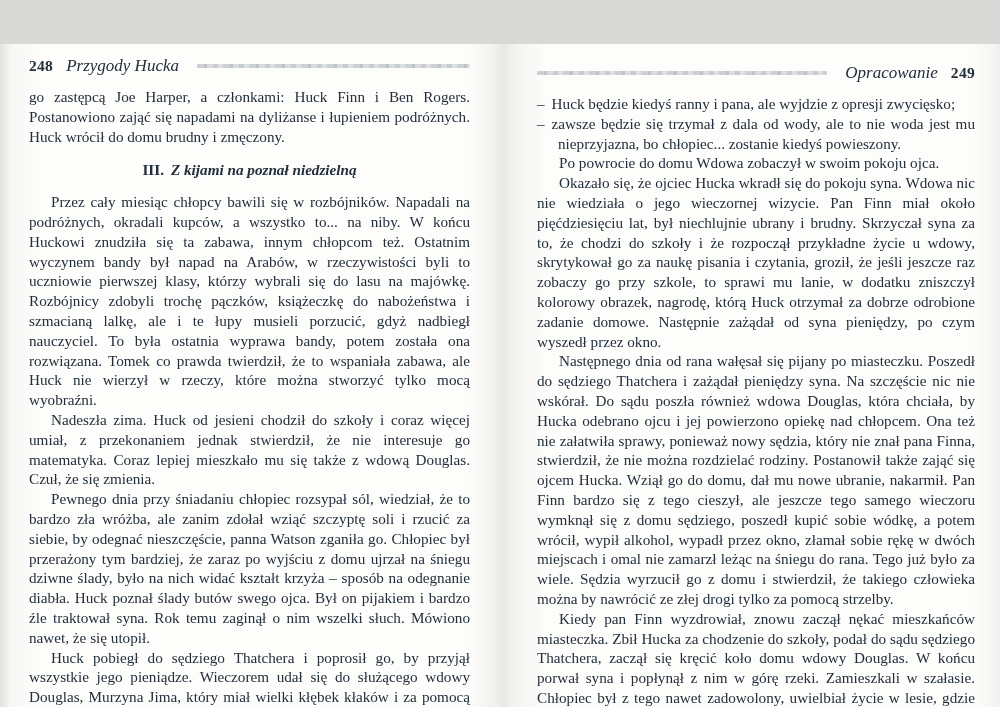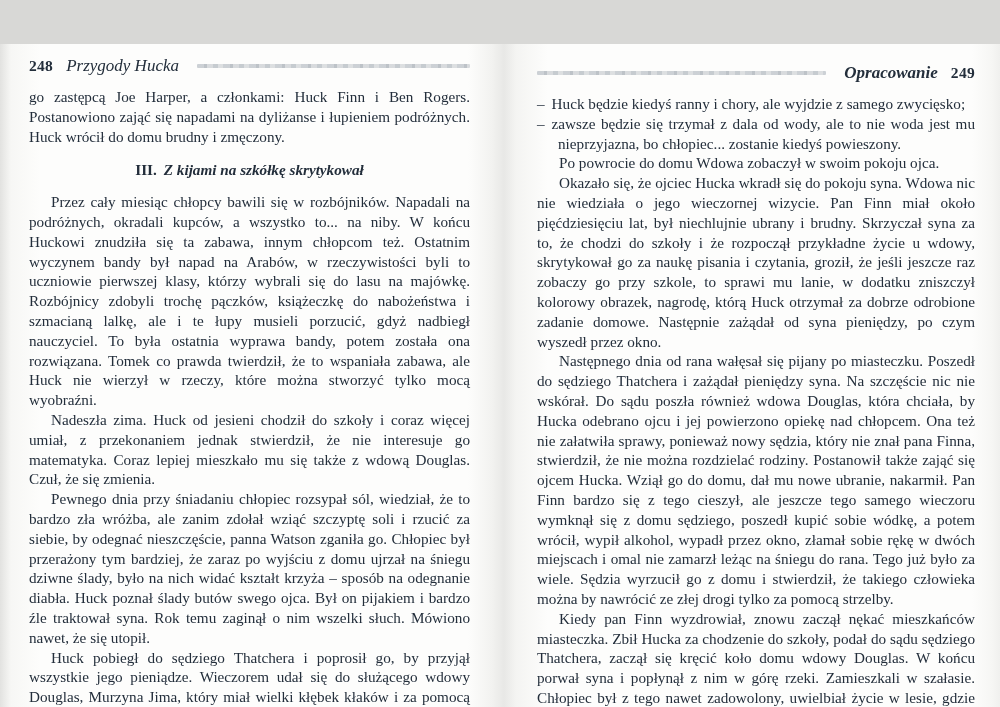--- a/index.html
+++ b/index.html
@@ -20,21 +20,21 @@
   }
   .page { position: absolute; }
   .page-left  { left: 29px; top: 13px; width: 441px; }
   .page-right { left: 537px; top: 20px; width: 438px; }
 
   .running-header { display: flex; align-items: center; height: 17px; }
   .page-num { font-weight: bold; font-size: 15.5px; letter-spacing: .3px; }
   .running-title { font-style: italic; font-size: 17px; }
   .running-header.left  .running-title { margin-left: 13px; }
   .running-header.left  .header-rule   { margin-left: 18px; }
-  .running-header.right .running-title { margin-right: 13px; margin-left: 18px; font-weight: bold; }
+  .running-header.right .running-title { margin-right: 13px; margin-left: 18px; }
   .header-rule {
     flex: 1; height: 4px; border-radius: 1px; opacity: .9;
     background: repeating-linear-gradient(90deg,
       #c7ccd1 0 7px, #b6bcc2 7px 10px, #d4d7da 10px 16px,
       #c0c6cb 16px 21px, #d9dcde 21px 26px);
   }
 
   .text-block { margin-top: 13px; font-size: 15.2px; line-height: 19.8px; text-align: justify; }
   .para  { margin: 0; text-indent: 22px; }
   .para.cont { text-indent: 0; }
@@ -51,39 +51,39 @@
 
   <div class="page page-left">
     <div class="running-header left">
       <span class="page-num">248</span>
       <span class="running-title">Przygody Hucka</span>
       <span class="header-rule"></span>
     </div>
     <div class="text-block">
       <p class="para cont">go zastępcą Joe Harper, a członkami: Huck Finn i Ben Rogers. Postanowiono zająć się napadami na dyliżanse i łupieniem podróżnych. Huck wrócił do domu brudny i zmęczony.</p>
       <div class="chapter-heading">
-        <span class="ch-num">III.</span><span class="ch-title">Z kijami na szkółkę skrytykował</span>
+        <span class="ch-num">III.</span><span class="ch-title">Z kijami na poznał niedzielną</span>
       </div>
       <p class="para">Przez cały miesiąc chłopcy bawili się w rozbójników. Napadali na podróżnych, okradali kupców, a wszystko to... na niby. W końcu Huckowi znudziła się ta zabawa, innym chłopcom też. Ostatnim wyczynem bandy był napad na Arabów, w rzeczywistości byli to uczniowie pierwszej klasy, którzy wybrali się do lasu na majówkę. Rozbójnicy zdobyli trochę pączków, książeczkę do nabożeństwa i szmacianą lalkę, ale i te łupy musieli porzucić, gdyż nadbiegł nauczyciel. To była ostatnia wyprawa bandy, potem została ona rozwiązana. Tomek co prawda twierdził, że to wspaniała zabawa, ale Huck nie wierzył w rzeczy, które można stworzyć tylko mocą wyobraźni.</p>
       <p class="para">Nadeszła zima. Huck od jesieni chodził do szkoły i coraz więcej umiał, z przekonaniem jednak stwierdził, że nie interesuje go matematyka. Coraz lepiej mieszkało mu się także z wdową Douglas. Czuł, że się zmienia.</p>
       <p class="para">Pewnego dnia przy śniadaniu chłopiec rozsypał sól, wiedział, że to bardzo zła wróżba, ale zanim zdołał wziąć szczyptę soli i rzucić za siebie, by odegnać nieszczęście, panna Watson zganiła go. Chłopiec był przerażony tym bardziej, że zaraz po wyjściu z domu ujrzał na śniegu dziwne ślady, było na nich widać kształt krzyża – sposób na odegnanie diabła. Huck poznał ślady butów swego ojca. Był on pijakiem i bardzo źle traktował syna. Rok temu zaginął o nim wszelki słuch. Mówiono nawet, że się utopił.</p>
       <p class="para">Huck pobiegł do sędziego Thatchera i poprosił go, by przyjął wszystkie jego pieniądze. Wieczorem udał się do służącego wdowy Douglas, Murzyna Jima, który miał wielki kłębek kłaków i za pomocą niego czarował. Chłopiec poprosił, by Jim powiedział mu, gdzie obecnie znajduje się jego ojciec, co teraz robi i czy zostanie w miasteczku na dłużej. Kłębek początkowo „nie chciał mówić”, a kiedy Huck zapłacił, Jim przekazał mu następujące wiadomości:</p>
 
     </div>
   </div>
 
   <div class="page page-right">
     <div class="running-header right">
       <span class="header-rule"></span>
       <span class="running-title">Opracowanie</span>
       <span class="page-num">249</span>
     </div>
     <div class="text-block">
       <div class="bullet">
-        <span class="dash">–</span><span>Huck będzie kiedyś ranny i chory, ale wyjdzie z samego zwycięsko;</span>
+        <span class="dash">–</span><span>Huck będzie kiedyś ranny i pana, ale wyjdzie z opresji zwycięsko;</span>
       </div>
       <div class="bullet">
         <span class="dash">–</span><span>zawsze będzie się trzymał z dala od wody, ale to nie woda jest mu nieprzyjazna, bo chłopiec... zostanie kiedyś powieszony.</span>
       </div>
       <p class="para">Po powrocie do domu Wdowa zobaczył w swoim pokoju ojca.</p>
       <p class="para">Okazało się, że ojciec Hucka wkradł się do pokoju syna. Wdowa nic nie wiedziała o jego wieczornej wizycie. Pan Finn miał około pięćdziesięciu lat, był niechlujnie ubrany i brudny. Skrzyczał syna za to, że chodzi do szkoły i że rozpoczął przykładne życie u wdowy, skrytykował go za naukę pisania i czytania, groził, że jeśli jeszcze raz zobaczy go przy szkole, to sprawi mu lanie, w dodatku zniszczył kolorowy obrazek, nagrodę, którą Huck otrzymał za dobrze odrobione zadanie domowe. Następnie zażądał od syna pieniędzy, po czym wyszedł przez okno.</p>
       <p class="para">Następnego dnia od rana wałęsał się pijany po miasteczku. Poszedł do sędziego Thatchera i zażądał pieniędzy syna. Na szczęście nic nie wskórał. Do sądu poszła również wdowa Douglas, która chciała, by Hucka odebrano ojcu i jej powierzono opiekę nad chłopcem. Ona też nie załatwiła sprawy, ponieważ nowy sędzia, który nie znał pana Finna, stwierdził, że nie można rozdzielać rodziny. Postanowił także zająć się ojcem Hucka. Wziął go do domu, dał mu nowe ubranie, nakarmił. Pan Finn bardzo się z tego cieszył, ale jeszcze tego samego wieczoru wymknął się z domu sędziego, poszedł kupić sobie wódkę, a potem wrócił, wypił alkohol, wypadł przez okno, złamał sobie rękę w dwóch miejscach i omal nie zamarzł leżąc na śniegu do rana. Tego już było za wiele. Sędzia wyrzucił go z domu i stwierdził, że takiego człowieka można by nawrócić ze złej drogi tylko za pomocą strzelby.</p>
       <p class="para">Kiedy pan Finn wyzdrowiał, znowu zaczął nękać mieszkańców miasteczka. Zbił Hucka za chodzenie do szkoły, podał do sądu sędziego Thatchera, zaczął się kręcić koło domu wdowy Douglas. W końcu porwał syna i popłynął z nim w górę rzeki. Zamieszkali w szałasie. Chłopiec był z tego nawet zadowolony, uwielbiał życie w lesie, gdzie nie trzeba chodzić do szkoły, można używać niecenzuralnych słów i palić fajkę. Niestety pan</p>
     </div>
   </div>

